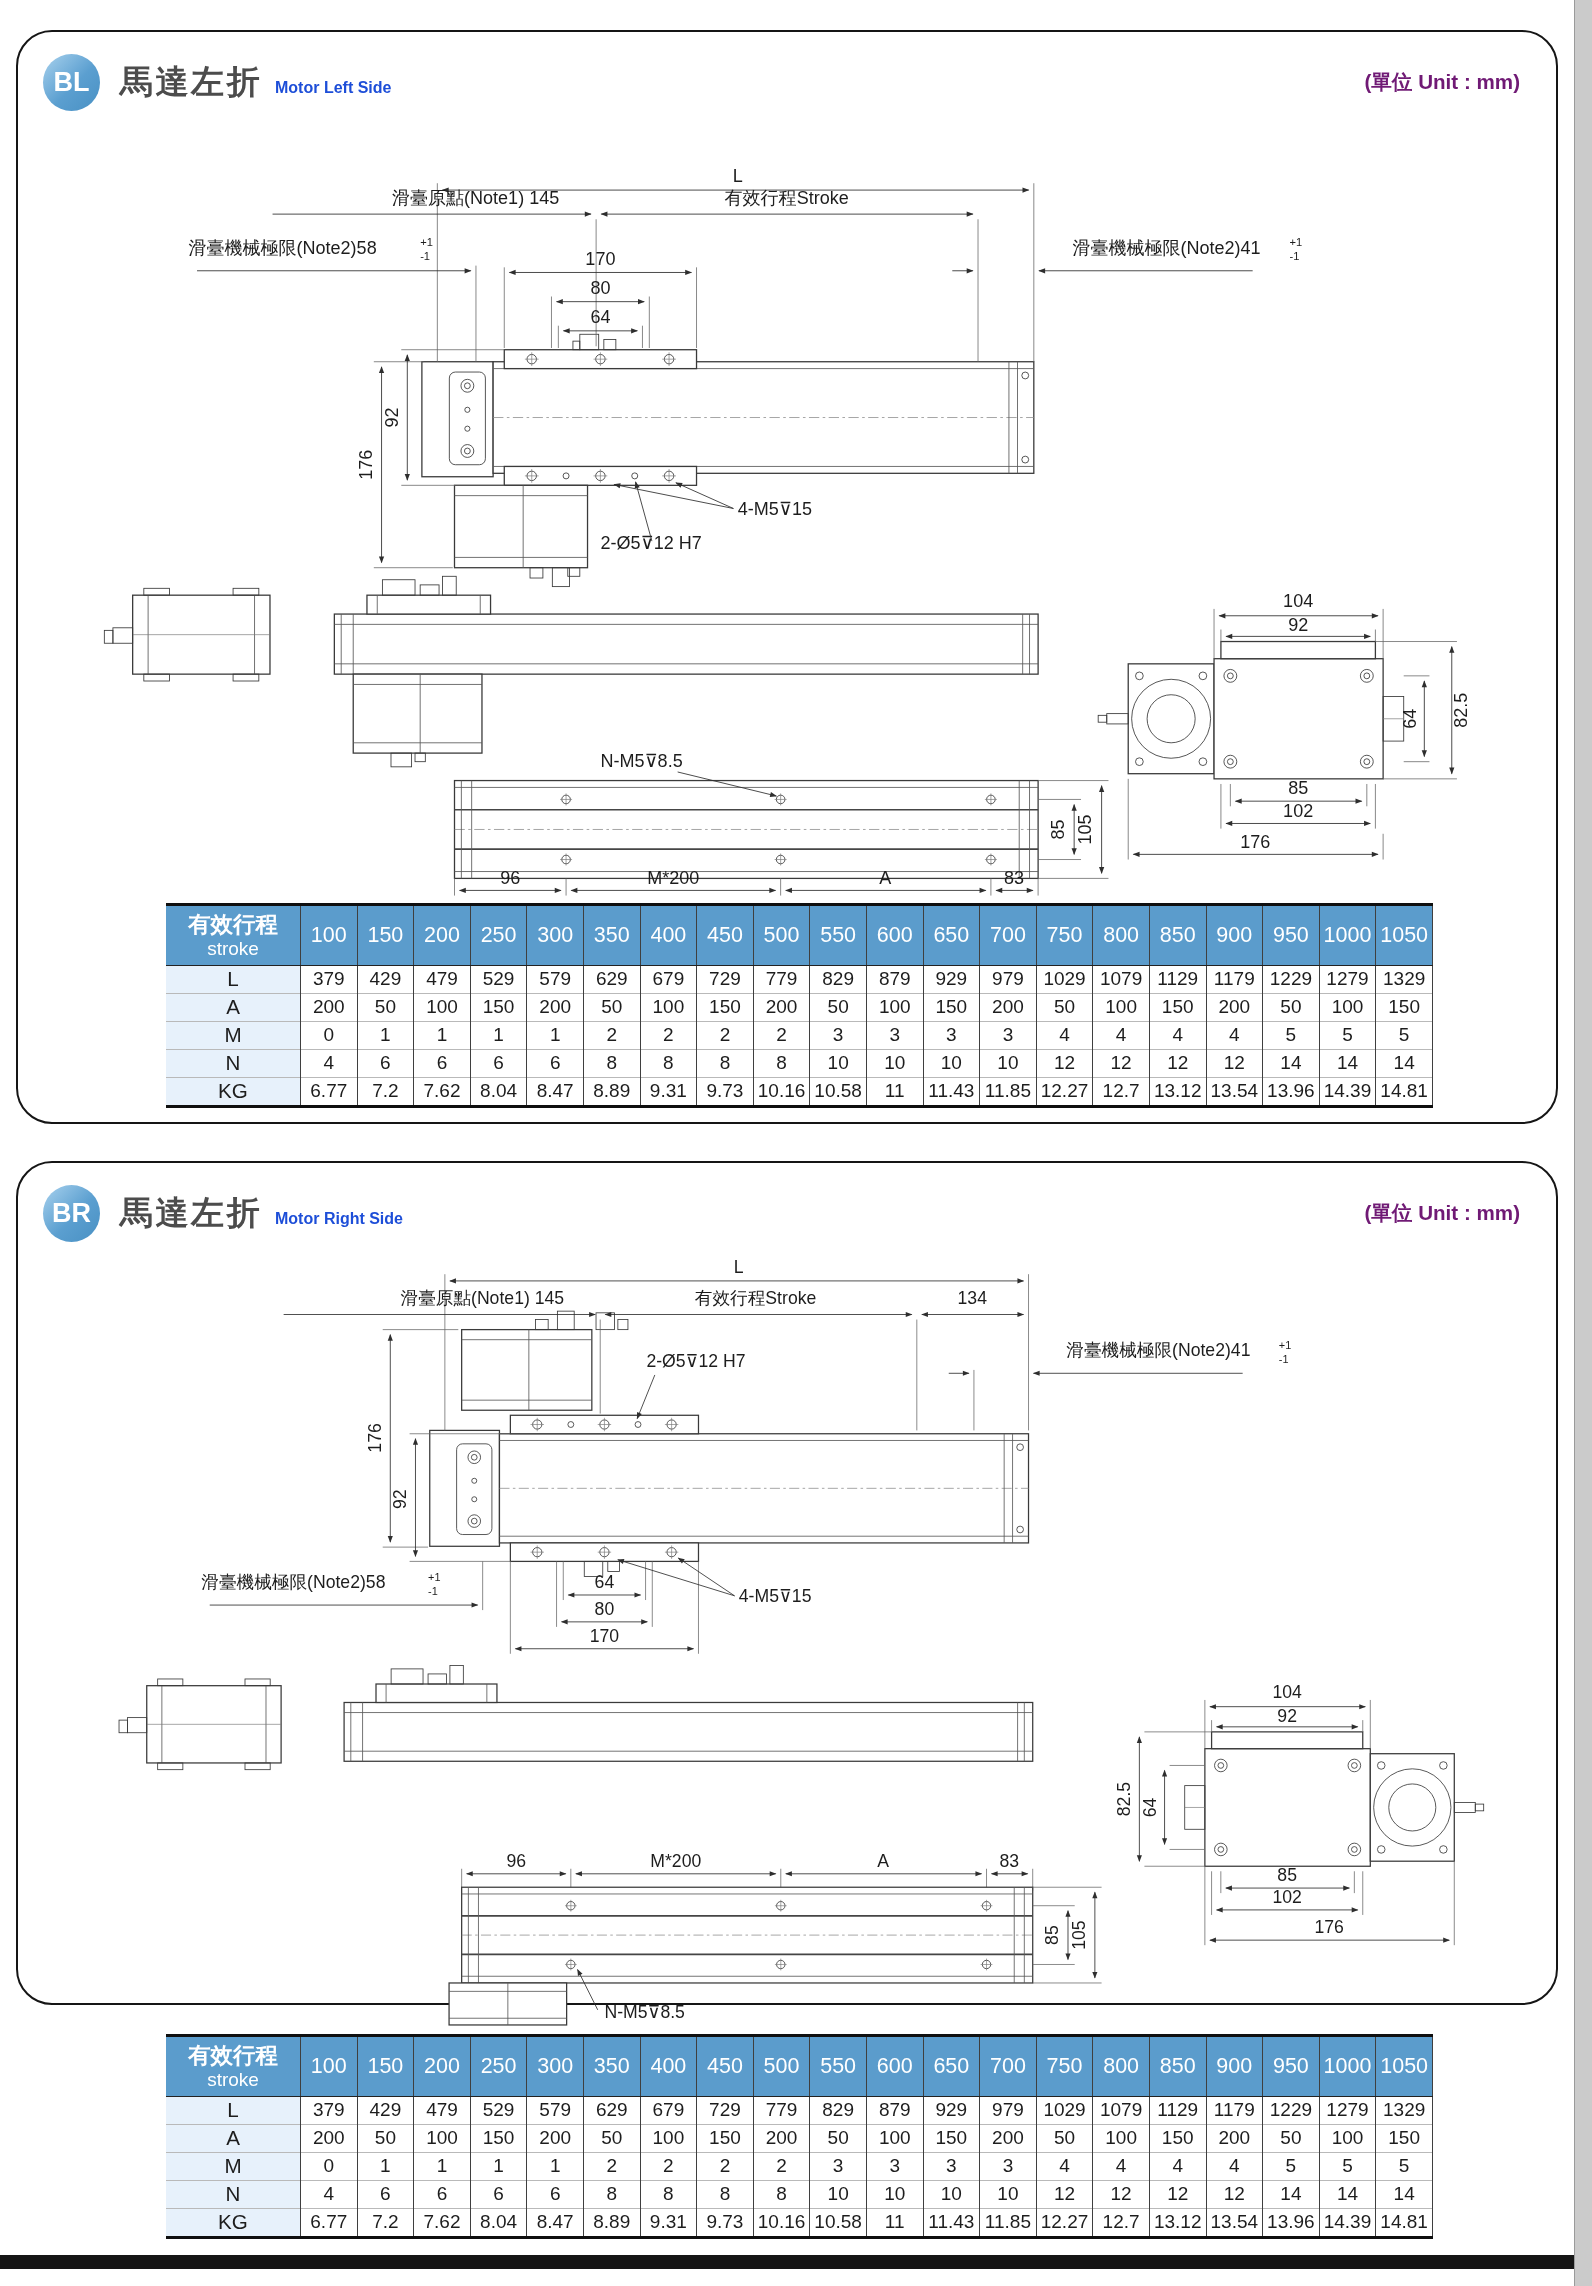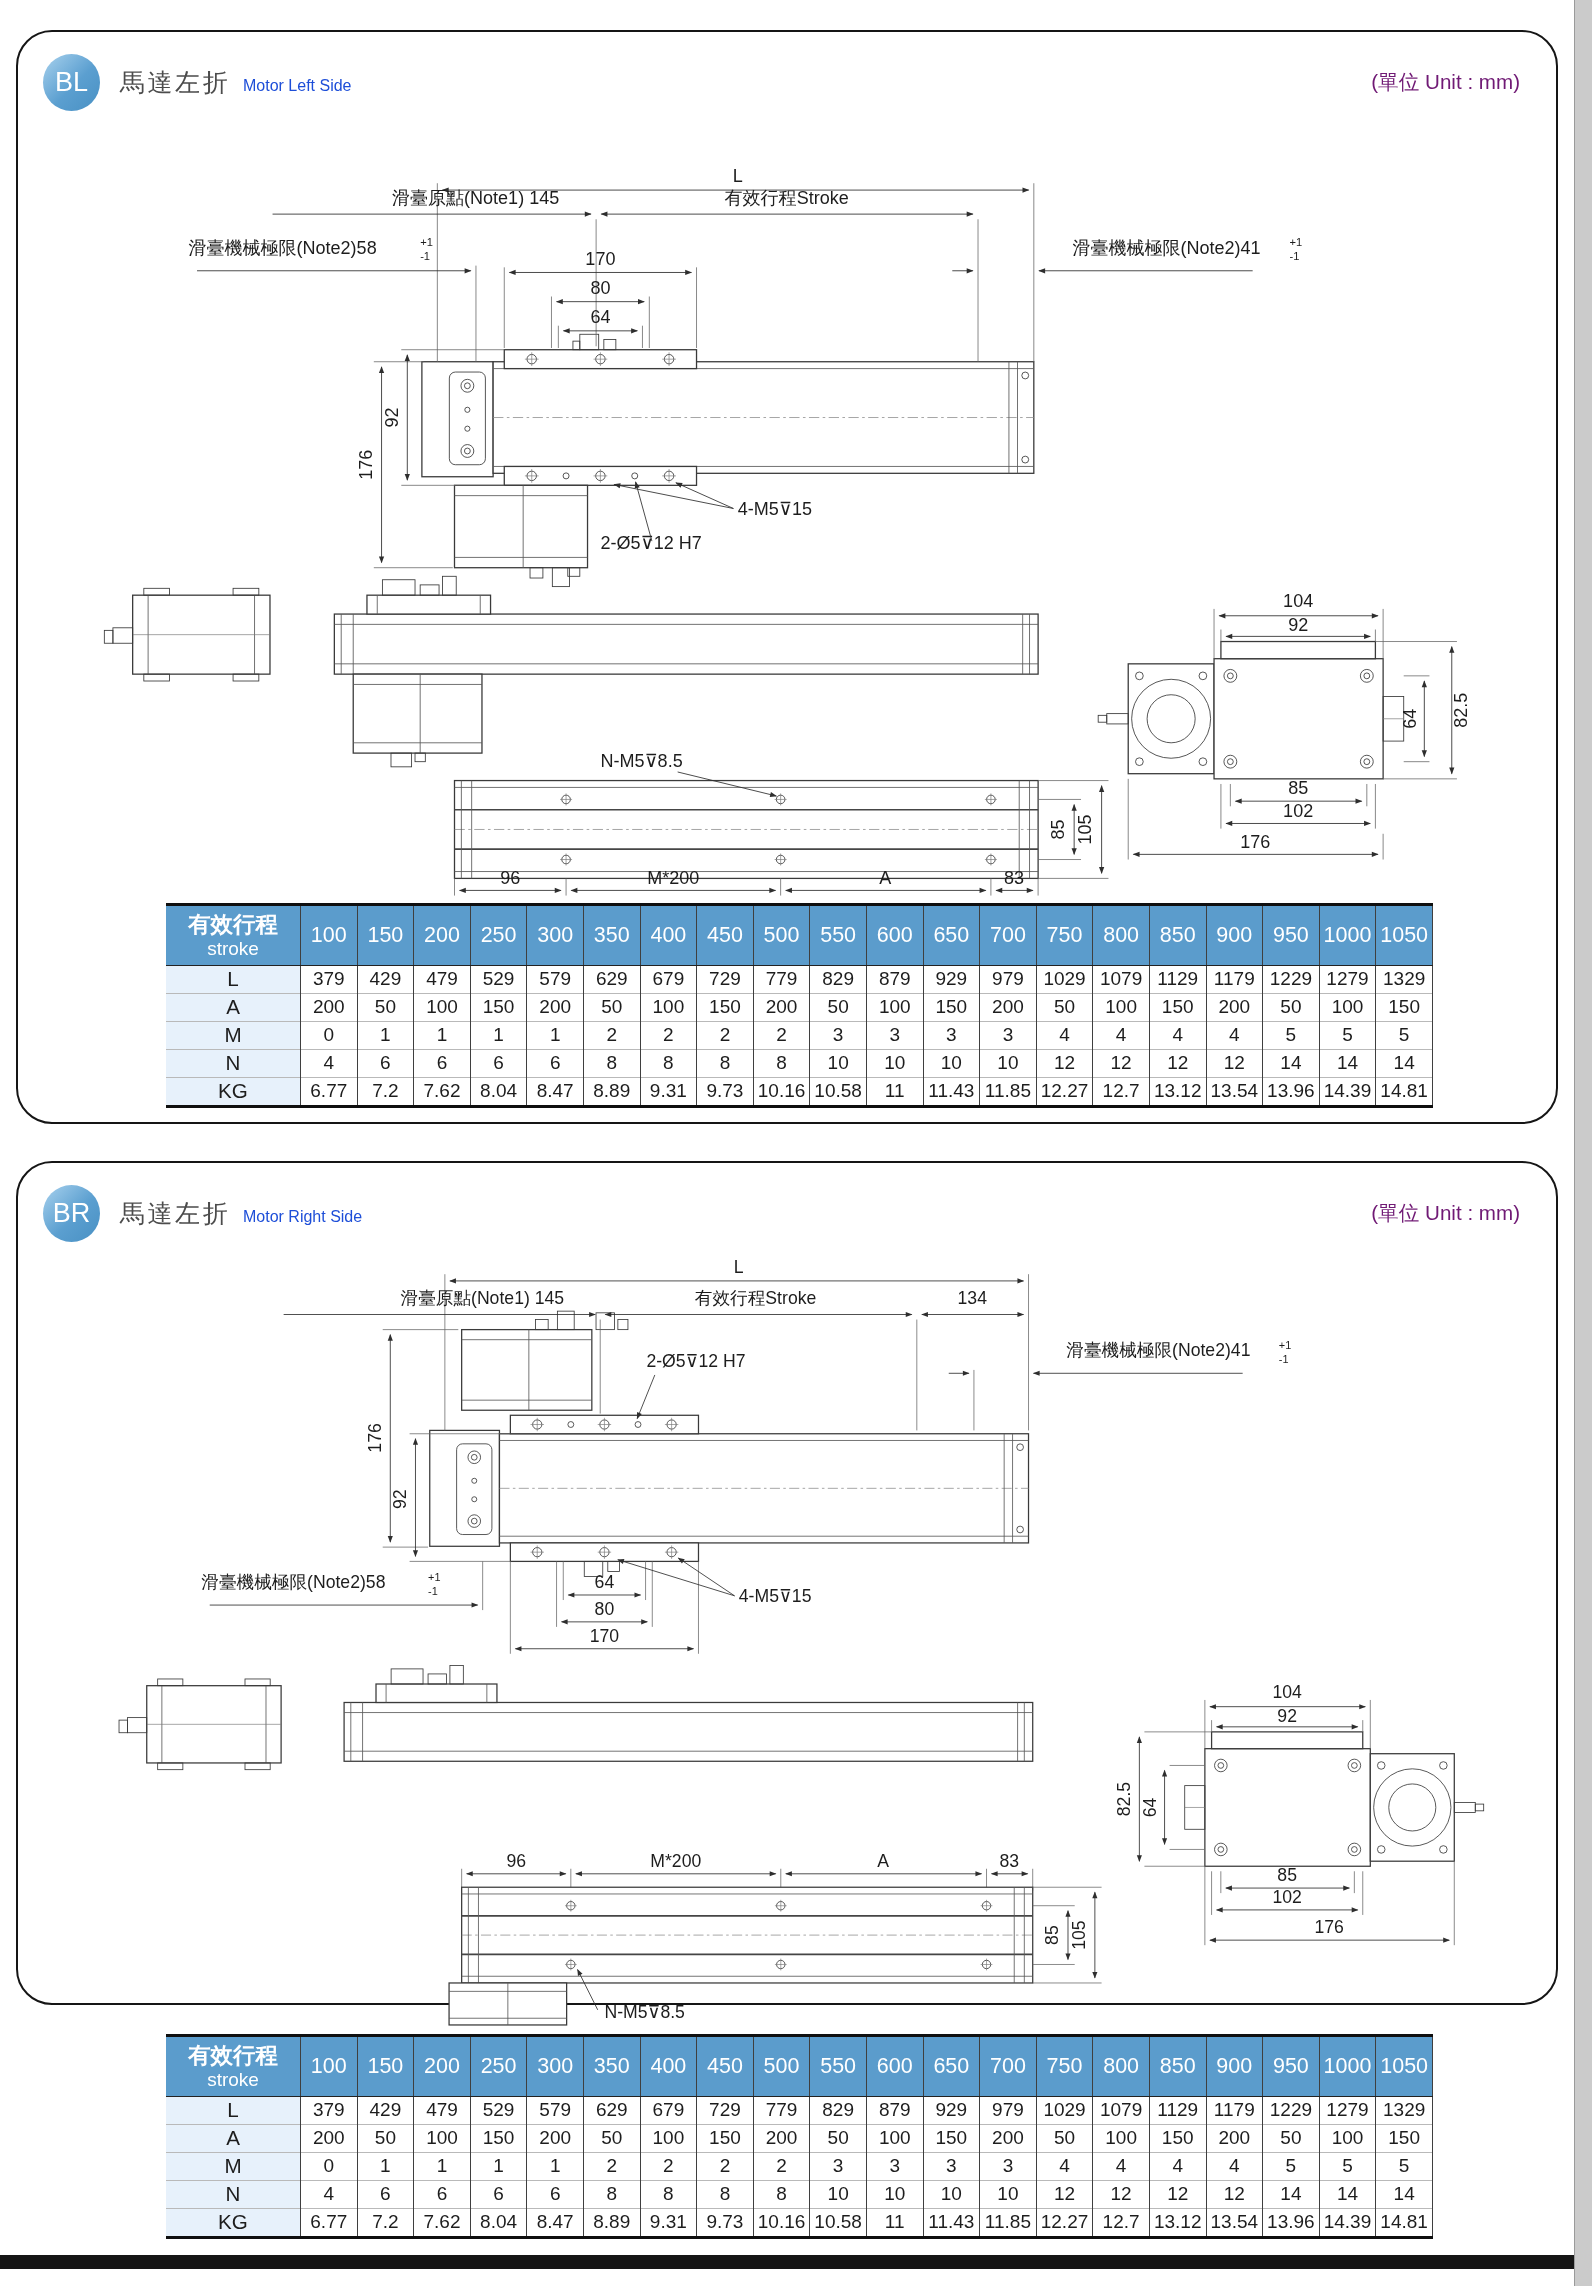--- a/index.html
+++ b/index.html
@@ -2,26 +2,26 @@
 <html style="font-size:14.3px"><head>
 <meta charset="utf-8">
 <style>
   html,body{margin:0;padding:0;}
   body{width:1592px;height:2286px;background:#ffffff;position:relative;overflow:hidden;
        font-family:"Liberation Sans","DejaVu Sans",sans-serif;color:#1d1d1d;}
   .panel{position:absolute;left:16px;width:1542px;border:2.7px solid #151515;border-radius:36px;
          background:#fff;box-sizing:border-box;}
   #panel-bl{top:30px;height:1094px;}
   #panel-br{top:1161px;height:844px;}
-  .panel-head{display:flex;align-items:center;padding:14.3px 36px 0 25px;height:72px;}
+  .panel-head{display:flex;align-items:center;padding:14.3px 36px 0 25px;height:72px;font-weight:bold;}
   .badge{width:57px;height:57px;border-radius:50%;flex:0 0 57px;
          background:linear-gradient(135deg,#a9d2ee 0%,#5b9fd0 55%,#4890c3 100%);
          color:#fff;font-size:27px;display:flex;align-items:center;justify-content:center;}
   .titles{display:flex;align-items:baseline;margin-left:19.7px;}
-  .title-zh{font-size:25px;color:#4c4c4c;letter-spacing:2.7px;}
+  .title-zh{font-size:33px;color:#4c4c4c;letter-spacing:2.7px;}
   .title-en{font-size:16px;color:#1d4ed8;margin-left:12.5px;}
   .unit{margin-left:auto;font-size:20.6px;color:#701a75;}
   .drawing{height:781px;}
   .drawing svg{display:block;margin:0 auto;}
 
   
   svg text{font-family:"Liberation Sans","DejaVu Sans",sans-serif;fill:#1d1d1d;}
   .dt{font-size:21px;text-anchor:middle;}
   .lt{font-size:21px;}
   .lte{font-size:21px;text-anchor:end;}

